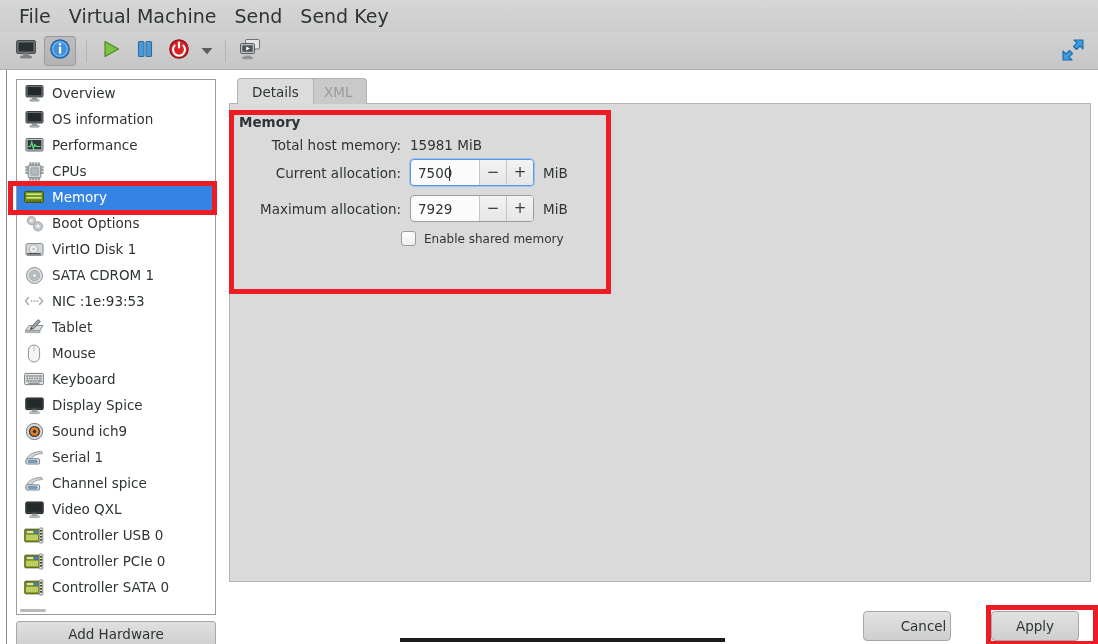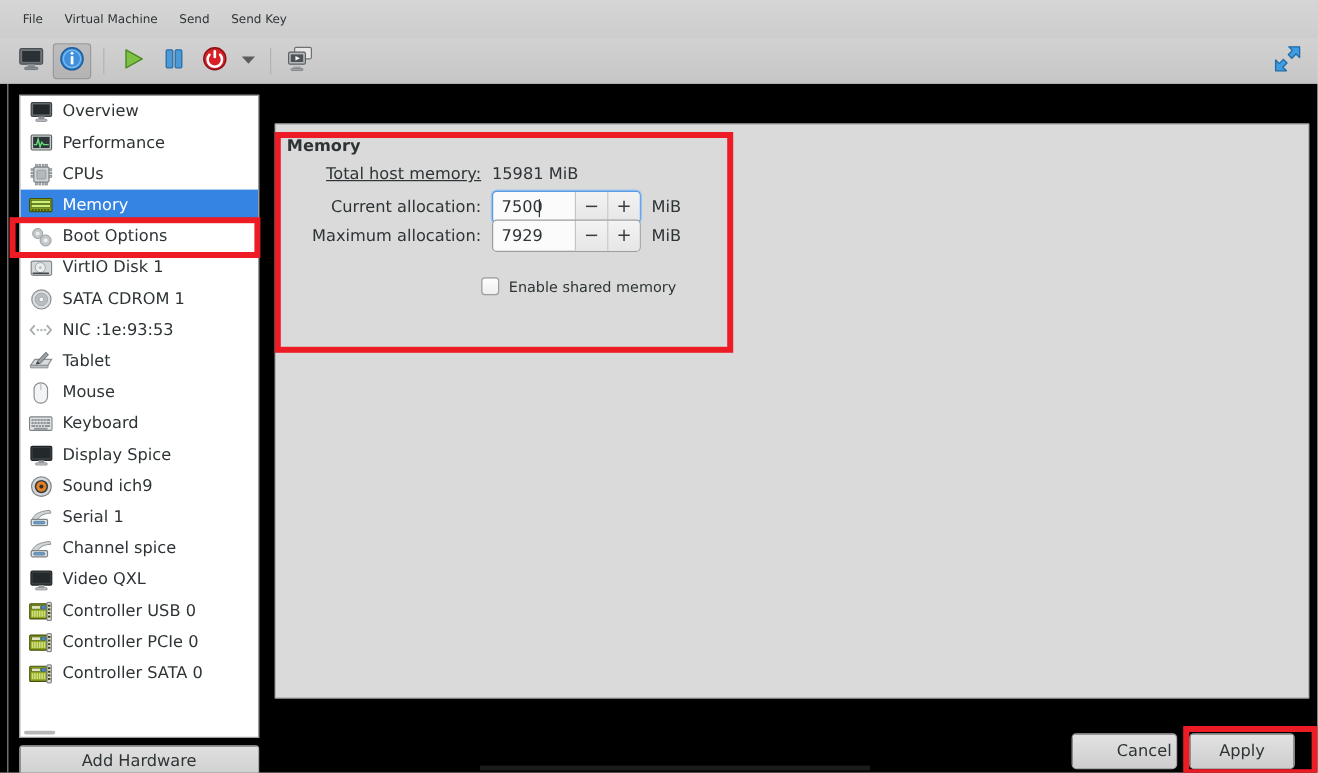--- a/index.html
+++ b/index.html
@@ -13,21 +13,21 @@
   }
   #app { position: relative; width: 1098px; height: 644px; }
 
   
   .menubar {
     position: absolute; left: 0; top: 0; width: 1098px; height: 32px;
     background: linear-gradient(#d6d6d6, #cdcdcd);
     display: flex; align-items: center; padding-left: 10px;
   }
   .menu-item {
-    padding: 4px 9px; font-size: 10px; color: #2e3436; cursor: default;
+    padding: 4px 9px; font-size: 19px; color: #2e3436; cursor: default;
     white-space: nowrap;
   }
 
   
   .toolbar {
     position: absolute; left: 0; top: 32px; width: 1098px; height: 38px;
     background: linear-gradient(#d2d2d2, #c6c6c6);
     border-bottom: 1px solid #b0b0b0;
     display: flex; align-items: center; padding-left: 10px;
   }
@@ -43,21 +43,21 @@
   .tsep { width: 1px; height: 22px; background: #b3b3b3; margin: 0 8px; }
   .tbtn-arrow { width: 20px; height: 30px; display:flex; align-items:center; justify-content:center; }
   .fs-btn {
     position: absolute; right: 10px; top: 4px;
     width: 30px; height: 30px; display: flex; align-items: center; justify-content: center;
   }
 
   
   .body-area {
     position: absolute; left: 0; top: 70px; width: 1098px; height: 574px;
-    background: #000000;
+    background: #ffffff;
   }
   .left-edge {
     position: absolute; left: 6px; top: 0px; width: 1px; height: 574px;
     background: #8b8b8b;
   }
 
   
   .sidebar {
     position: absolute; left: 16px; top: 9px;
     width: 200px; height: 536px;
@@ -149,21 +149,21 @@
     border-radius: 3px; background: linear-gradient(#fdfdfd, #efefef);
   }
   .chklabel { font-size: 12px; color: #2e3436; }
   .btn {
     position: absolute; height: 30px;
     background: linear-gradient(#e2e2e2, #cecece);
     border: 1px solid #a6a6a6; border-radius: 4px;
     display: flex; align-items: center; justify-content: center;
     font-size: 13.5px; color: #2e3436;
   }
-  #cancel-btn { left: 893px; top: 611px; width: 88px; padding-left: 33px; }
+  #cancel-btn { left: 863px; top: 611px; width: 88px; padding-left: 33px; }
   #apply-btn  { left: 991px; top: 611px; width: 88px; }
 
   .bottom-dark {
     position: absolute; left: 400px; top: 638px; width: 325px; height: 4px;
     background: #1c1c1c;
   }
 
   
   .anno {
     position: absolute; border: 5px solid #ed1c24; pointer-events: none; z-index: 50;
@@ -277,20 +277,31 @@
         <div class="hw-item">
           <span class="hw-icon">
             <svg width="19" height="19" viewBox="0 0 19 19">
               <rect x="1" y="1.5" width="17" height="11.5" rx="1.2" fill="#6e7478" stroke="#3e4346"></rect>
               <rect x="2.6" y="3" width="13.8" height="8.4" fill="#23282b"></rect>
               <rect x="7" y="13" width="5" height="2.3" fill="#8f9599"></rect>
               <rect x="4.8" y="15.3" width="9.4" height="1.9" rx=".9" fill="#b6bcbf" stroke="#6b7073" stroke-width=".5"></rect>
             </svg>
           </span>
           <span class="hw-label">Overview</span>
+        </div>
+        <div class="hw-item">
+          <span class="hw-icon">
+            <svg width="19" height="19" viewBox="0 0 19 19">
+              <rect x="1" y="1.5" width="17" height="11.5" rx="1.2" fill="#6e7478" stroke="#3e4346"></rect>
+              <rect x="2.6" y="3" width="13.8" height="8.4" fill="#23282b"></rect>
+              <rect x="7" y="13" width="5" height="2.3" fill="#8f9599"></rect>
+              <rect x="4.8" y="15.3" width="9.4" height="1.9" rx=".9" fill="#b6bcbf" stroke="#6b7073" stroke-width=".5"></rect>
+            </svg>
+          </span>
+          <span class="hw-label">OS information</span>
         </div>
         <div class="hw-item">
           <span class="hw-icon">
             <svg width="19" height="19" viewBox="0 0 19 19">
               <rect x="1" y="2.5" width="17" height="12.5" rx="1.2" fill="#c9cdd0" stroke="#5d6265"></rect>
               <rect x="2.6" y="4" width="13.8" height="9.4" fill="#2e3639"></rect>
               <polyline points="3.2,10.5 5.5,10.5 6.8,6 8.4,12.4 9.8,8.6 11.4,10.5 15.6,10.5" fill="none" stroke="#64e07a" stroke-width="1.2"></polyline>
             </svg>
           </span>
           <span class="hw-label">Performance</span>
@@ -566,42 +577,46 @@
       </div>
 
     <div class="sb-scroll">
         <i></i>
       </div>
 
     <div class="add-hw-btn">
       <span>Add Hardware</span>
     </div>
 
+    <div class="tabstrip">
+      <div class="tab active">Details</div>
+      <div class="tab inactive">XML</div>
+    </div>
 
     <div class="detail-panel">
 
       <div class="section-title">Memory</div>
 
       <div class="frow" style="left:9px; top:33px; width:360px;">
-        <div class="flabel" style="width:162px;text-decoration:underline;">Total host memory:</div>
+        <div class="flabel" style="width:162px;">Total host memory:</div>
         <div style="margin-left:9px; font-size:13.5px;">15981 MiB</div>
       </div>
 
       <div class="frow" style="left:9px; top:55px;">
         <div class="flabel" style="width:162px;">Current allocation:</div>
         <div class="spin focused" style="margin-left:9px; position:relative;">
           <input type="text" value="7500" style="">
           <span class="caret" style="left:38px; top:6px;"></span>
           <div class="spin-btn">−</div>
           <div class="spin-btn">+</div>
         </div>
         <div class="funit">MiB</div>
       </div>
 
-      <div class="frow" style="left:9px; top:79px;">
+      <div class="frow" style="left:9px; top:91px;">
         <div class="flabel" style="width:162px;">Maximum allocation:</div>
         <div class="spin" style="margin-left:9px; position:relative;">
           <input type="text" value="7929" style="">
           <div class="spin-btn">−</div>
           <div class="spin-btn">+</div>
         </div>
         <div class="funit">MiB</div>
       </div>
 
       <div class="chkrow" style="left:171px; top:127px;">

